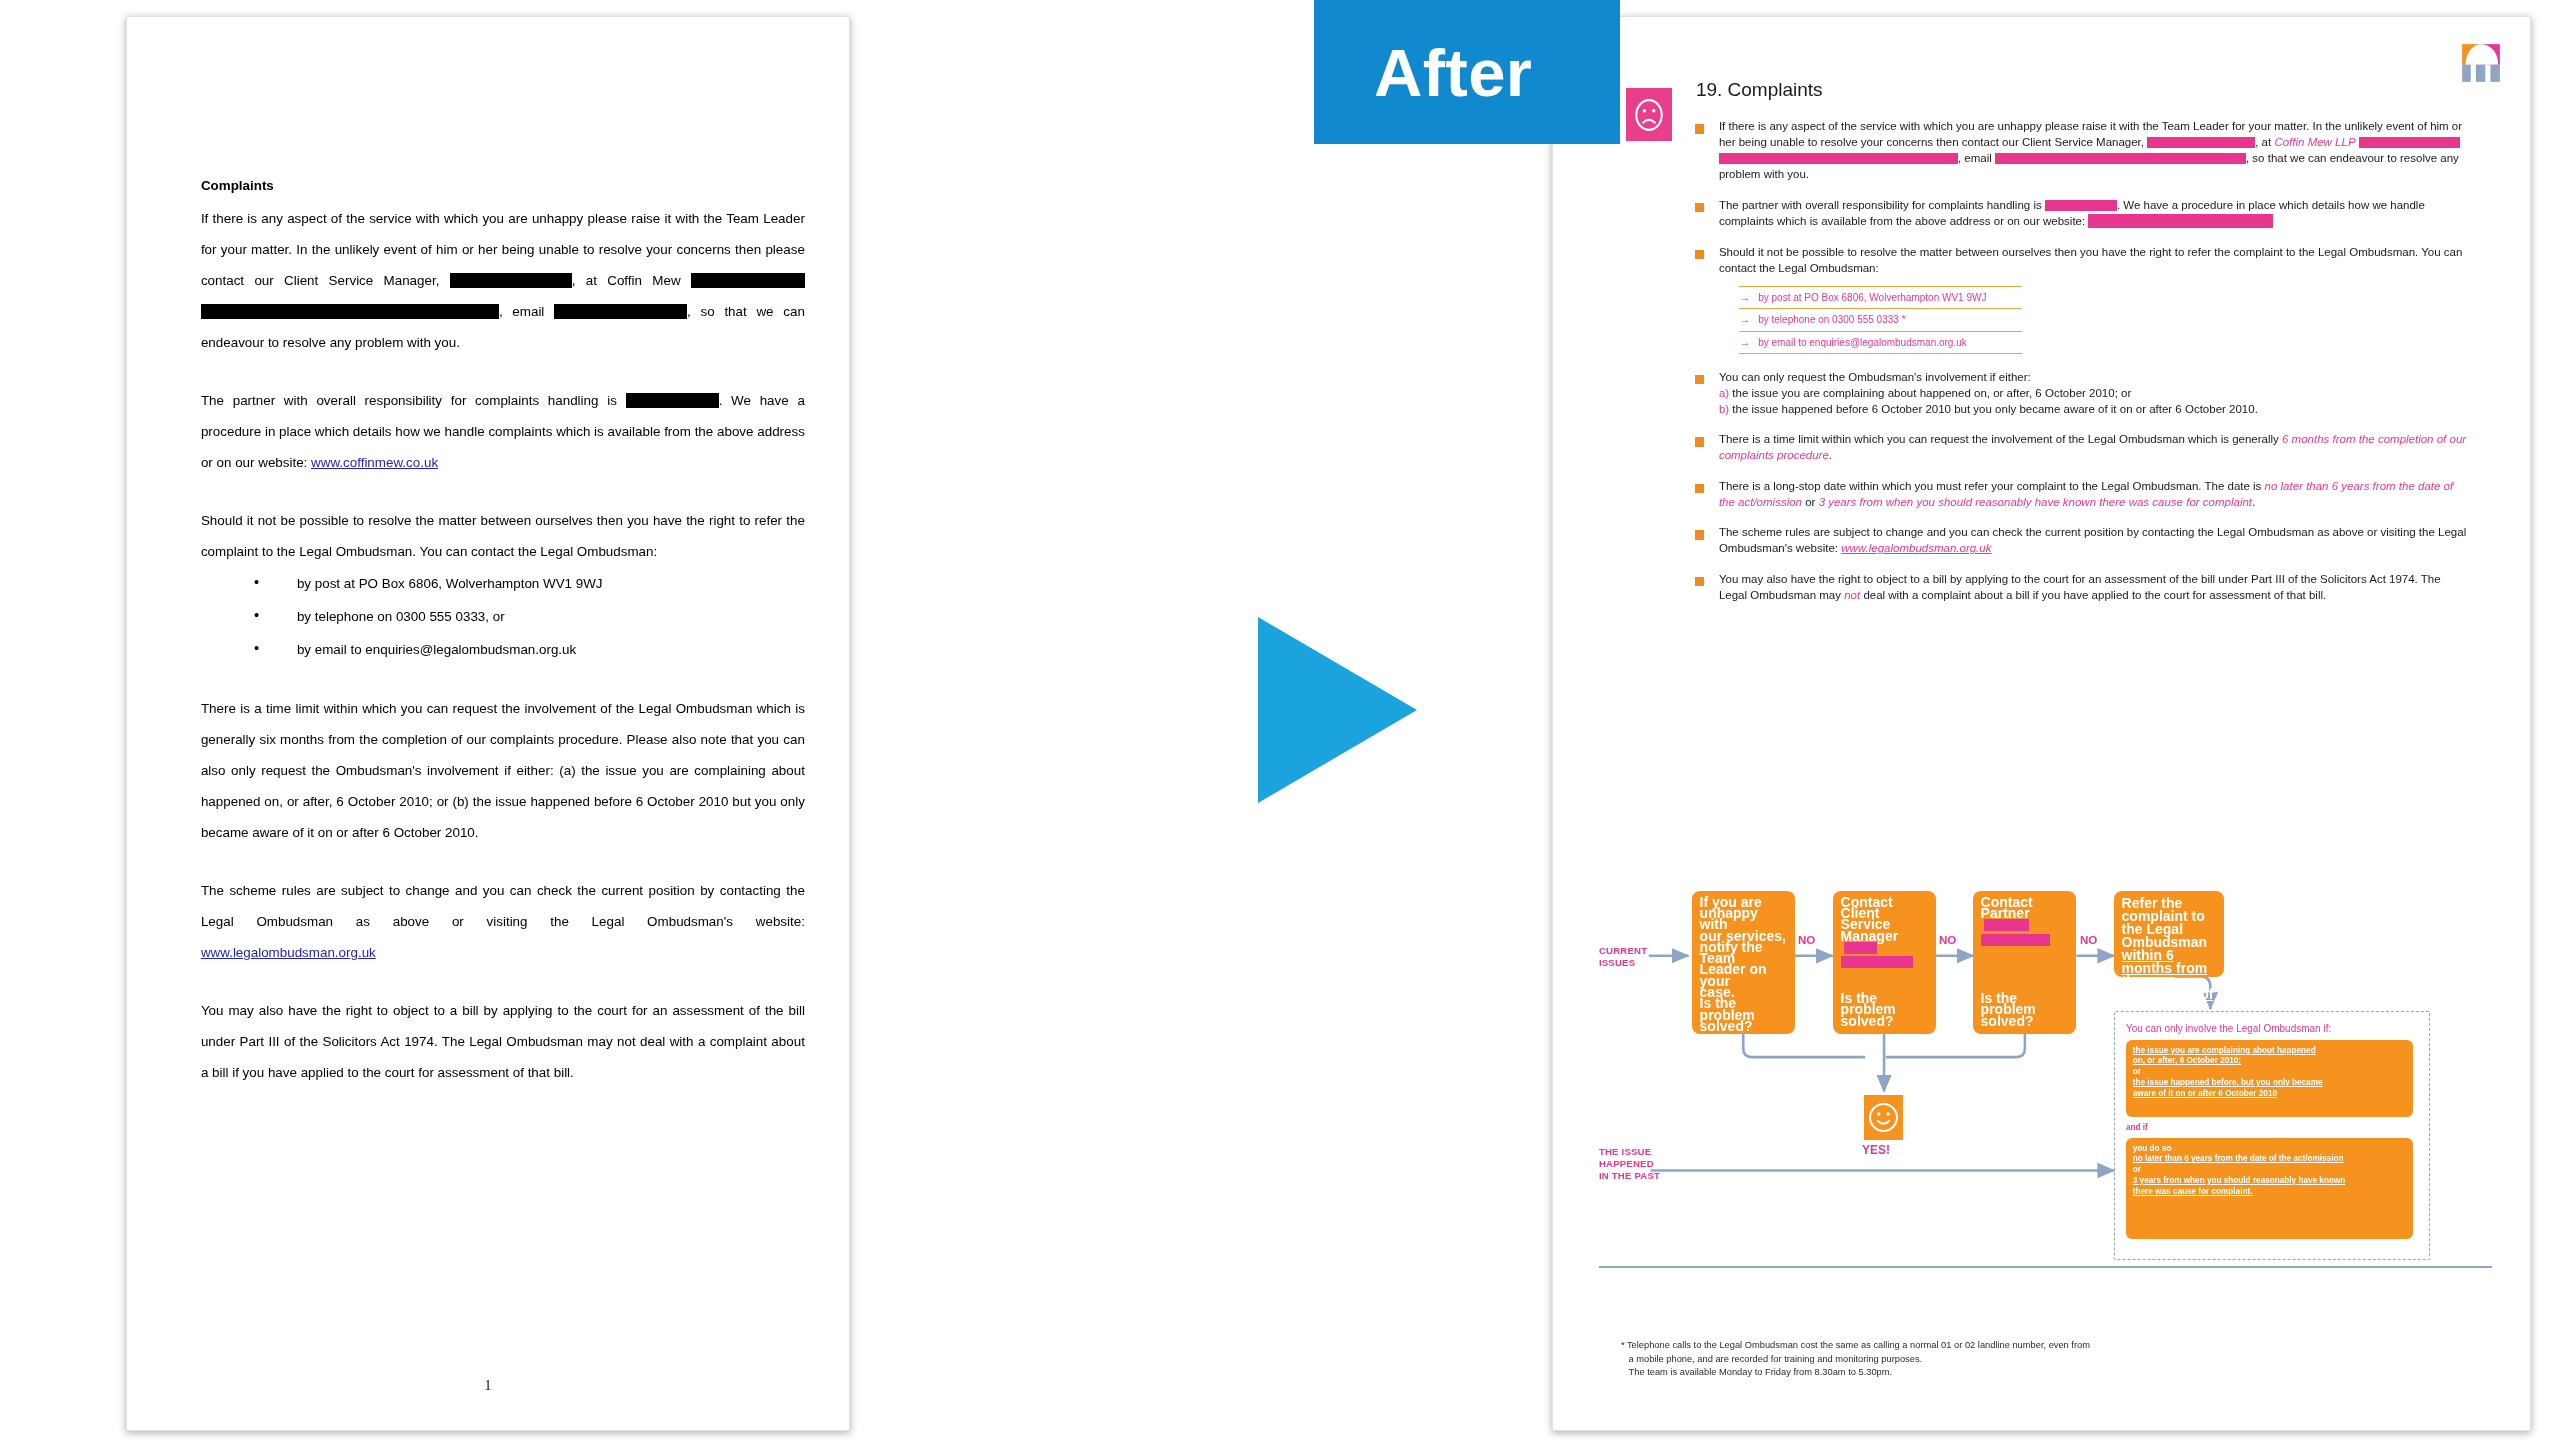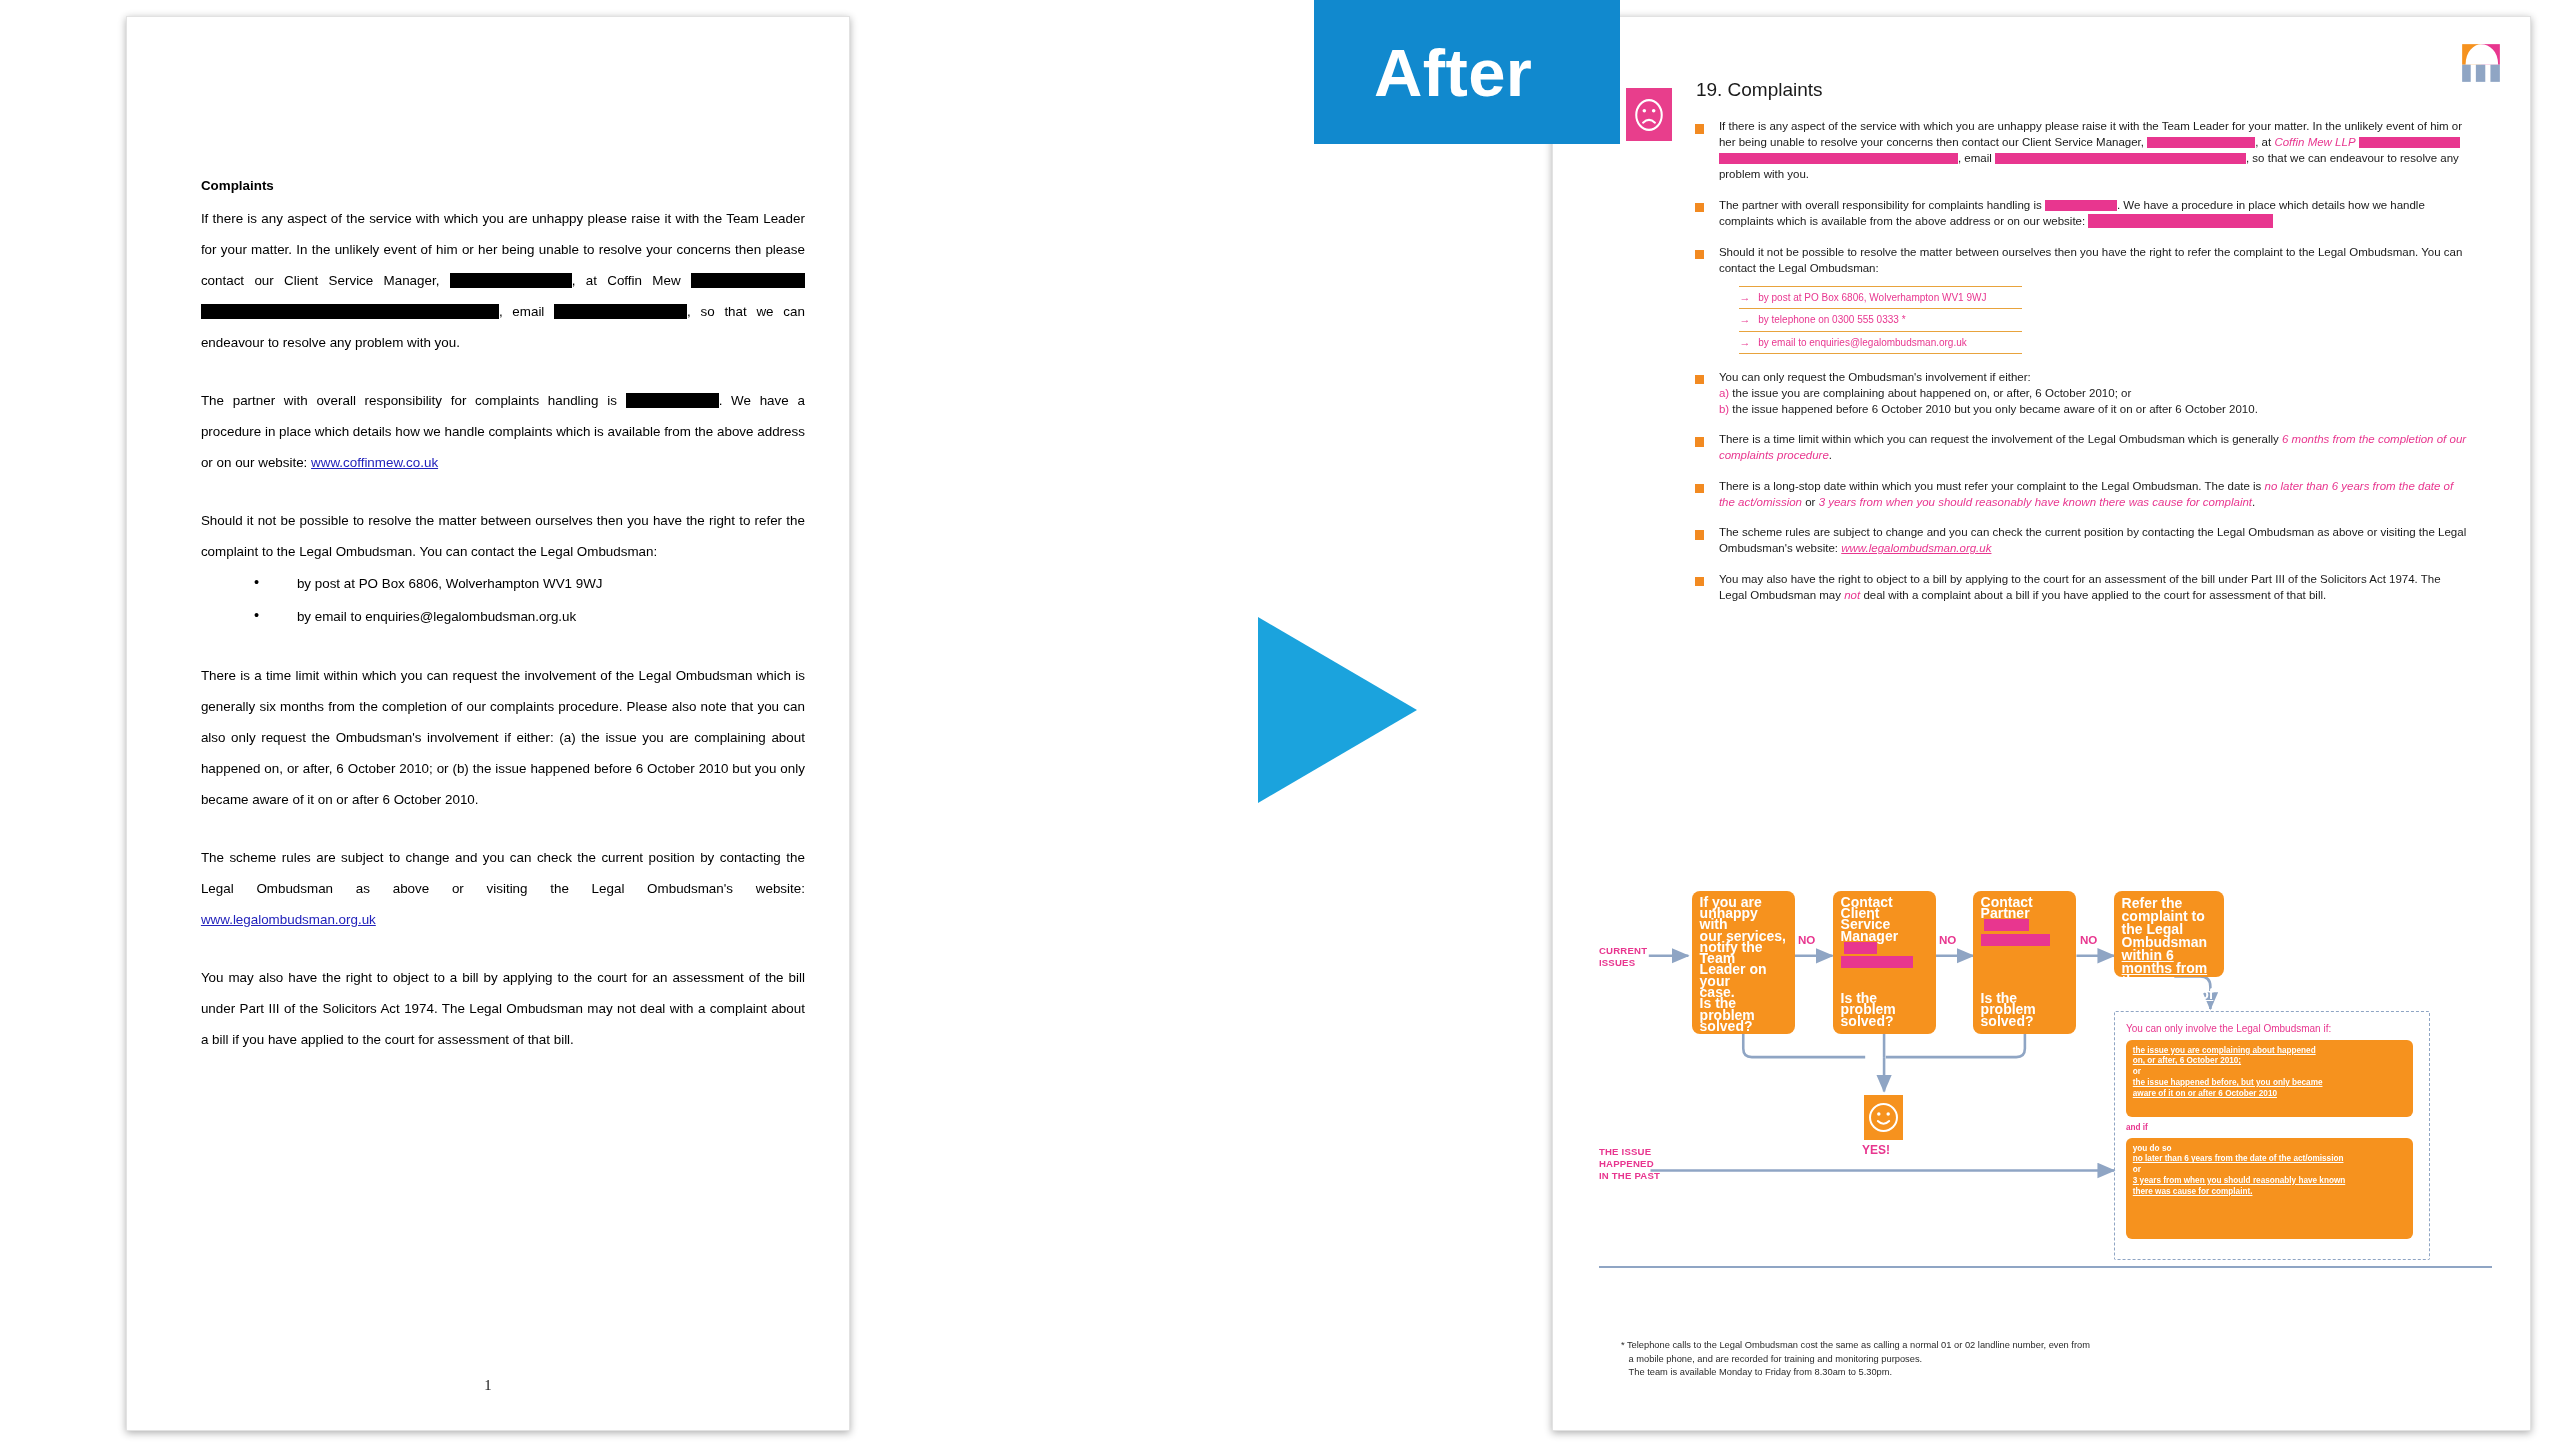--- a/index.html
+++ b/index.html
@@ -156,20 +156,21 @@
 
       <h3>Complaints</h3>
 
       <p><span>If there is any aspect of the service with which you are unhappy please raise it with the Team Leader for your matter. In the unlikely event of him or her being unable to resolve your concerns then please contact our Client Service Manager, </span><span class="blk" style="width:122px"></span><span>, at Coffin Mew </span><span class="blk" style="width:114px"></span><span class="blk" style="width:298px"></span><span>, email </span><span class="blk" style="width:133px"></span><span>, so that we can endeavour to resolve any problem with you.</span></p>
 
       <p><span>The partner with overall responsibility for complaints handling is </span><span class="blk" style="width:93px"></span><span>. We have a procedure in place which details how we handle complaints which is available from the above address or on our website: </span><a class="ul-link" href="#">www.coffinmew.co.uk</a></p>
 
       <p class="tight">Should it not be possible to resolve the matter between ourselves then you have the right to refer the complaint to the Legal Ombudsman. You can contact the Legal Ombudsman:</p>
       <ul class="bul-list">
         <li>by post at PO Box 6806, Wolverhampton WV1 9WJ</li>
+        <li>by telephone on 0300 555 0333, or</li>
         <li>by email to enquiries@legalombudsman.org.uk</li>
       </ul>
 
       <p>There is a time limit within which you can request the involvement of the Legal Ombudsman which is generally six months from the completion of our complaints procedure. Please also note that you can also only request the Ombudsman's involvement if either: (a) the issue you are complaining about happened on, or after, 6 October 2010; or (b) the issue happened before 6 October 2010 but you only became aware of it on or after 6 October 2010.</p>
 
       <p><span>The scheme rules are subject to change and you can check the current position by contacting the Legal Ombudsman as above or visiting the Legal Ombudsman's website: </span><a class="ul-link" href="#">www.legalombudsman.org.uk</a></p>
 
       <p>You may also have the right to object to a bill by applying to the court for an assessment of the bill under Part III of the Solicitors Act 1974.  The Legal Ombudsman may not deal with a complaint about a bill if you have applied to the court for assessment of that bill.</p>
     </div>
     <div id="before-pageno">1</div>

